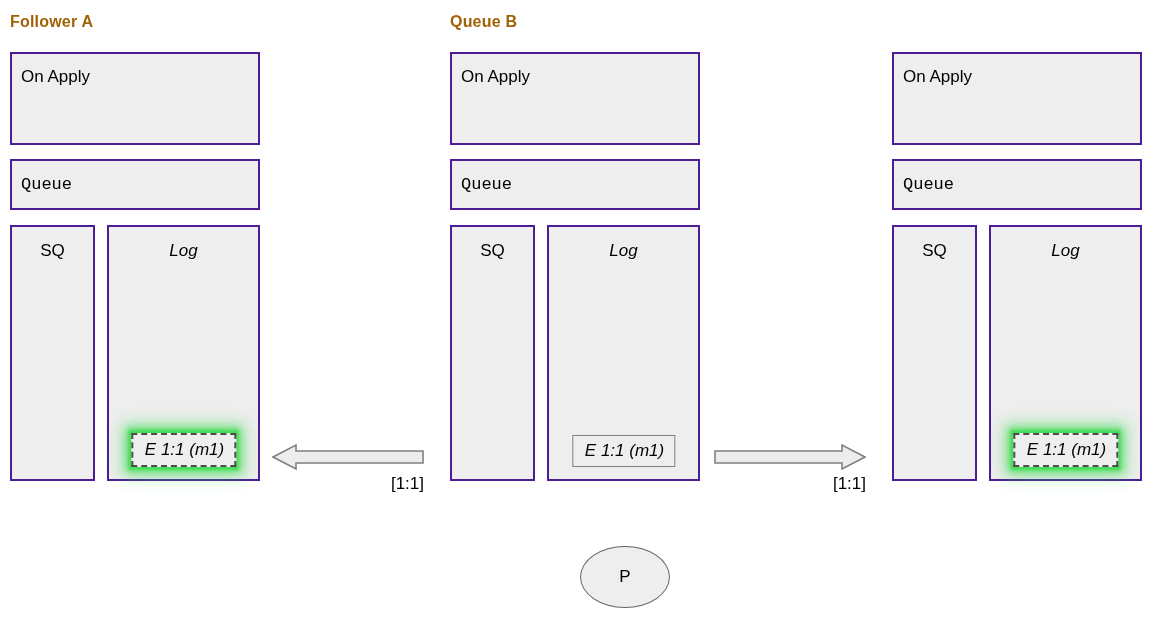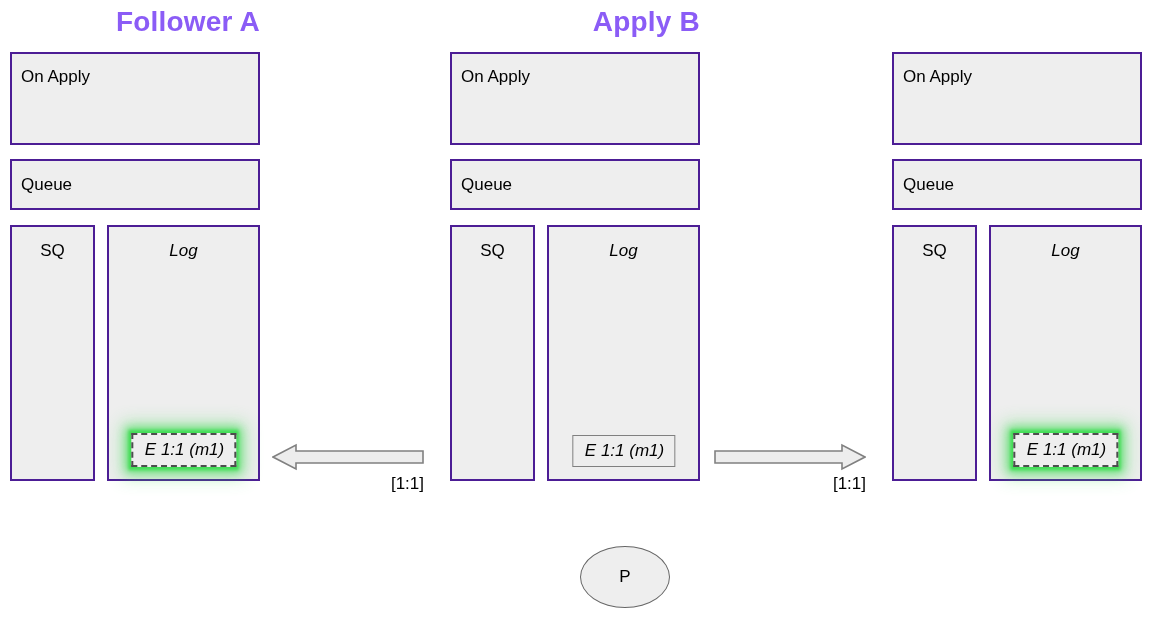--- a/index.html
+++ b/index.html
@@ -28,44 +28,45 @@
     position: absolute;
     top: 0;
     height: 500px;
   }
 
   .col-title {
     position: absolute;
     top: 8px;
     left: 0;
     width: 100%;
-    text-align: right;
-    font-size: 28px;
+    text-align: left;
+    font-size: 16px;
     font-weight: bold;
     letter-spacing: 0.2px;
     line-height: 28px;
-    color: #8b5cf6;
+    color: #a16207;
   }
 
   .boxbase {
     position: absolute;
     background: #eeeeee;
     border: 2px solid #4c1d95;
     box-sizing: border-box;
   }
 
   .onapply {
     top: 52px;
     left: 0;
     height: 93px;
   }
   .queue {
     top: 159px;
     left: 0;
     height: 51px;
+    font-family: Liberation Mono, monospace;
   }
   .onapply .blabel,
   .queue .blabel {
     position: absolute;
     left: 9px;
     top: 13px;
     font-size: 17px;
     line-height: 20px;
     white-space: nowrap;
   }
@@ -179,21 +180,21 @@
       <span class="blabel">SQ</span>
     </div>
 
     <div class="boxbase log" style="left:97px; width:153px;">
       <span class="blabel">Log</span>
       <div class="entry entry-glow">E 1:1 (m1)</div>
     </div>
   </div>
 
   <div class="column" style="left:450px; width:250px;">
-    <div class="col-title">Apply B</div>
+    <div class="col-title">Queue B</div>
 
     <div class="boxbase onapply" style="width:250px;">
       <span class="blabel">On Apply</span>
     </div>
 
     <div class="boxbase queue" style="width:250px;">
       <span class="blabel">Queue</span>
     </div>
 
     <div class="boxbase sq">

